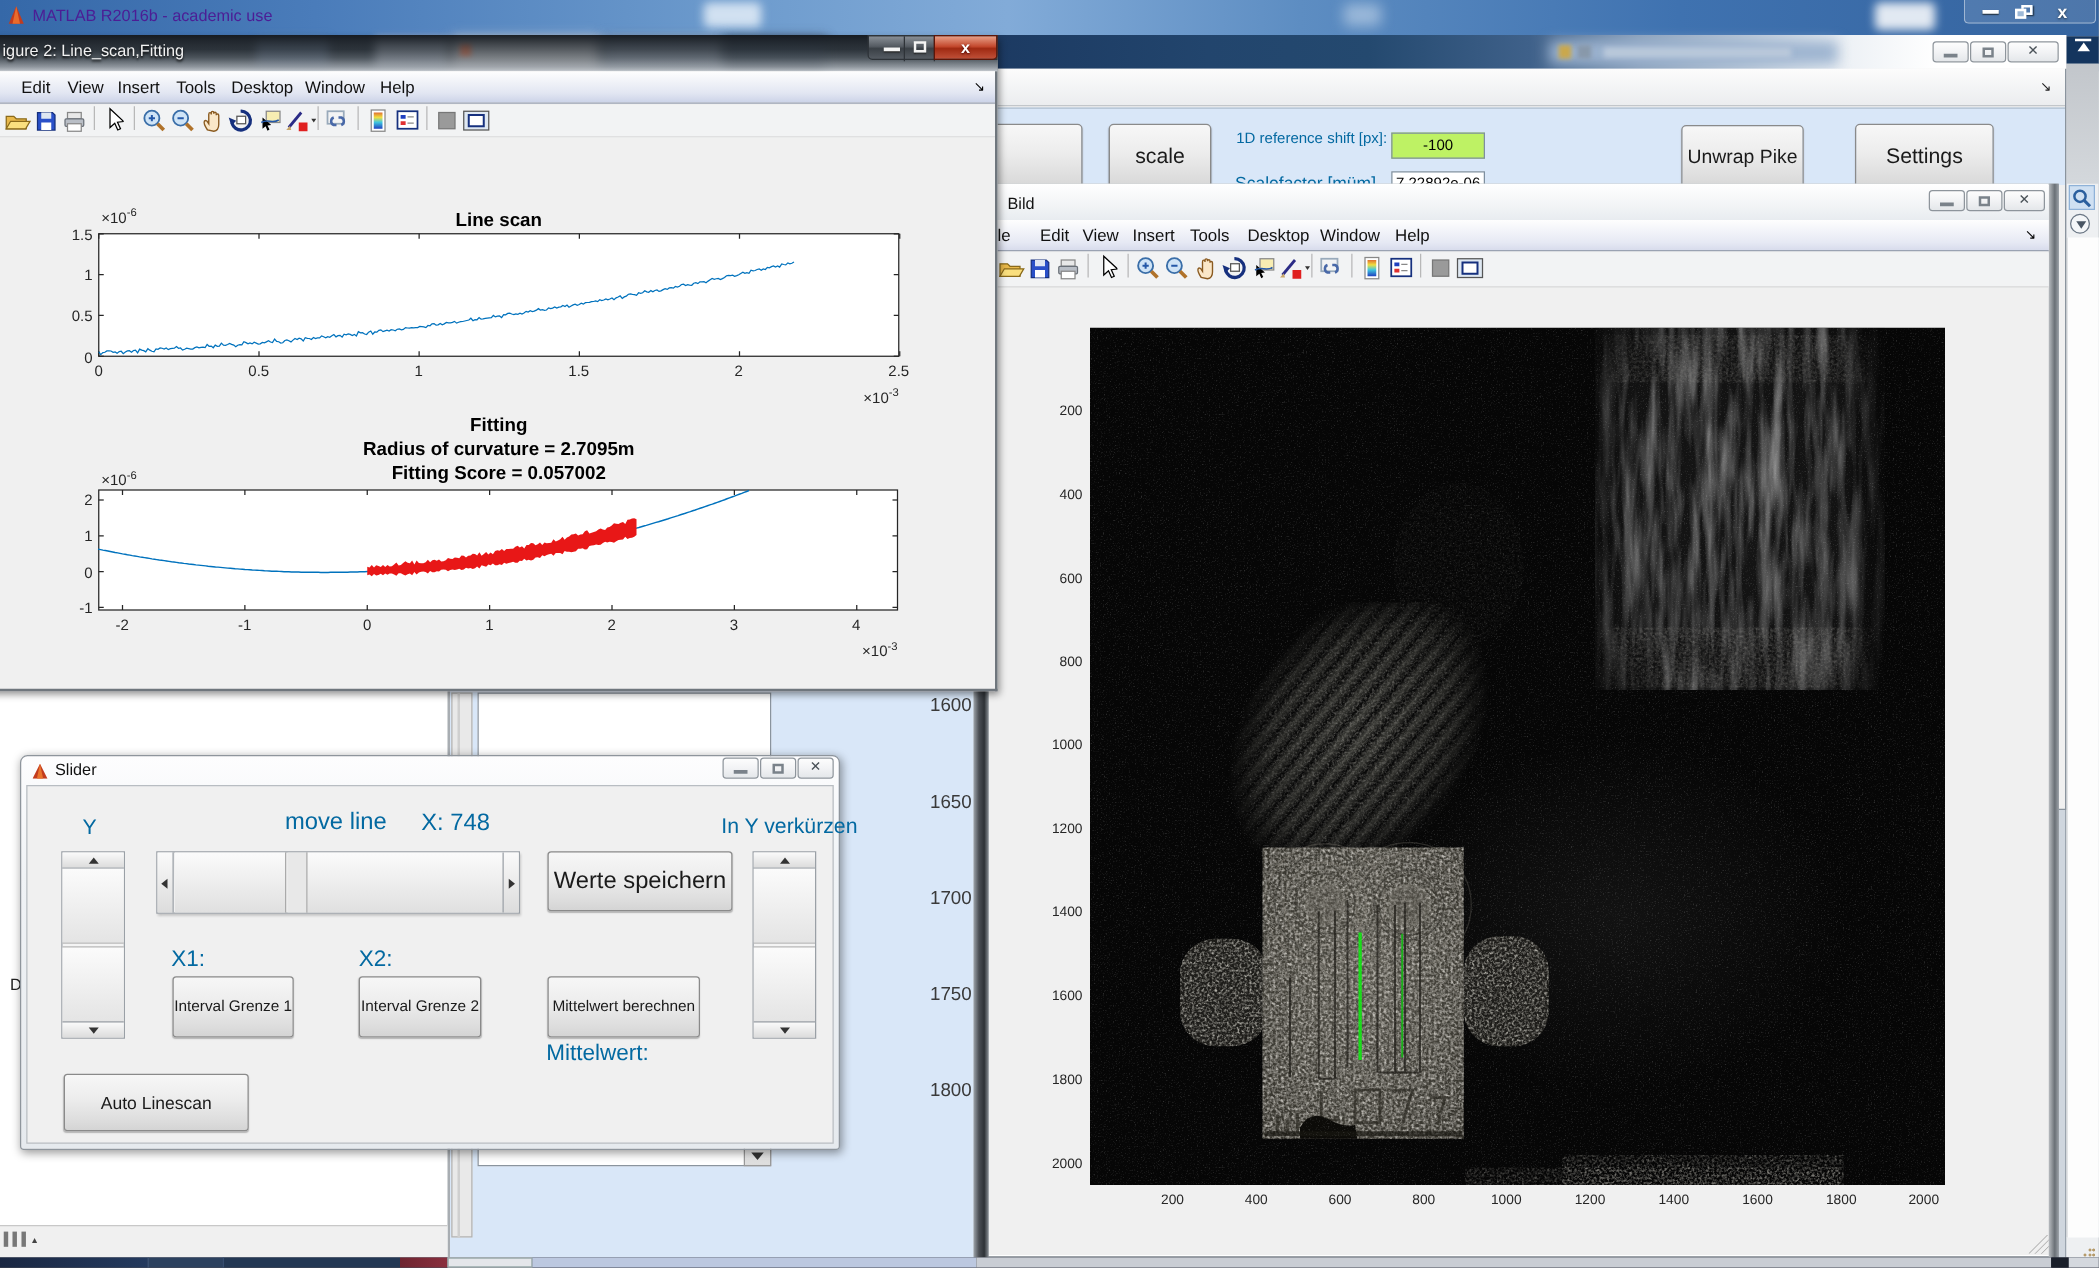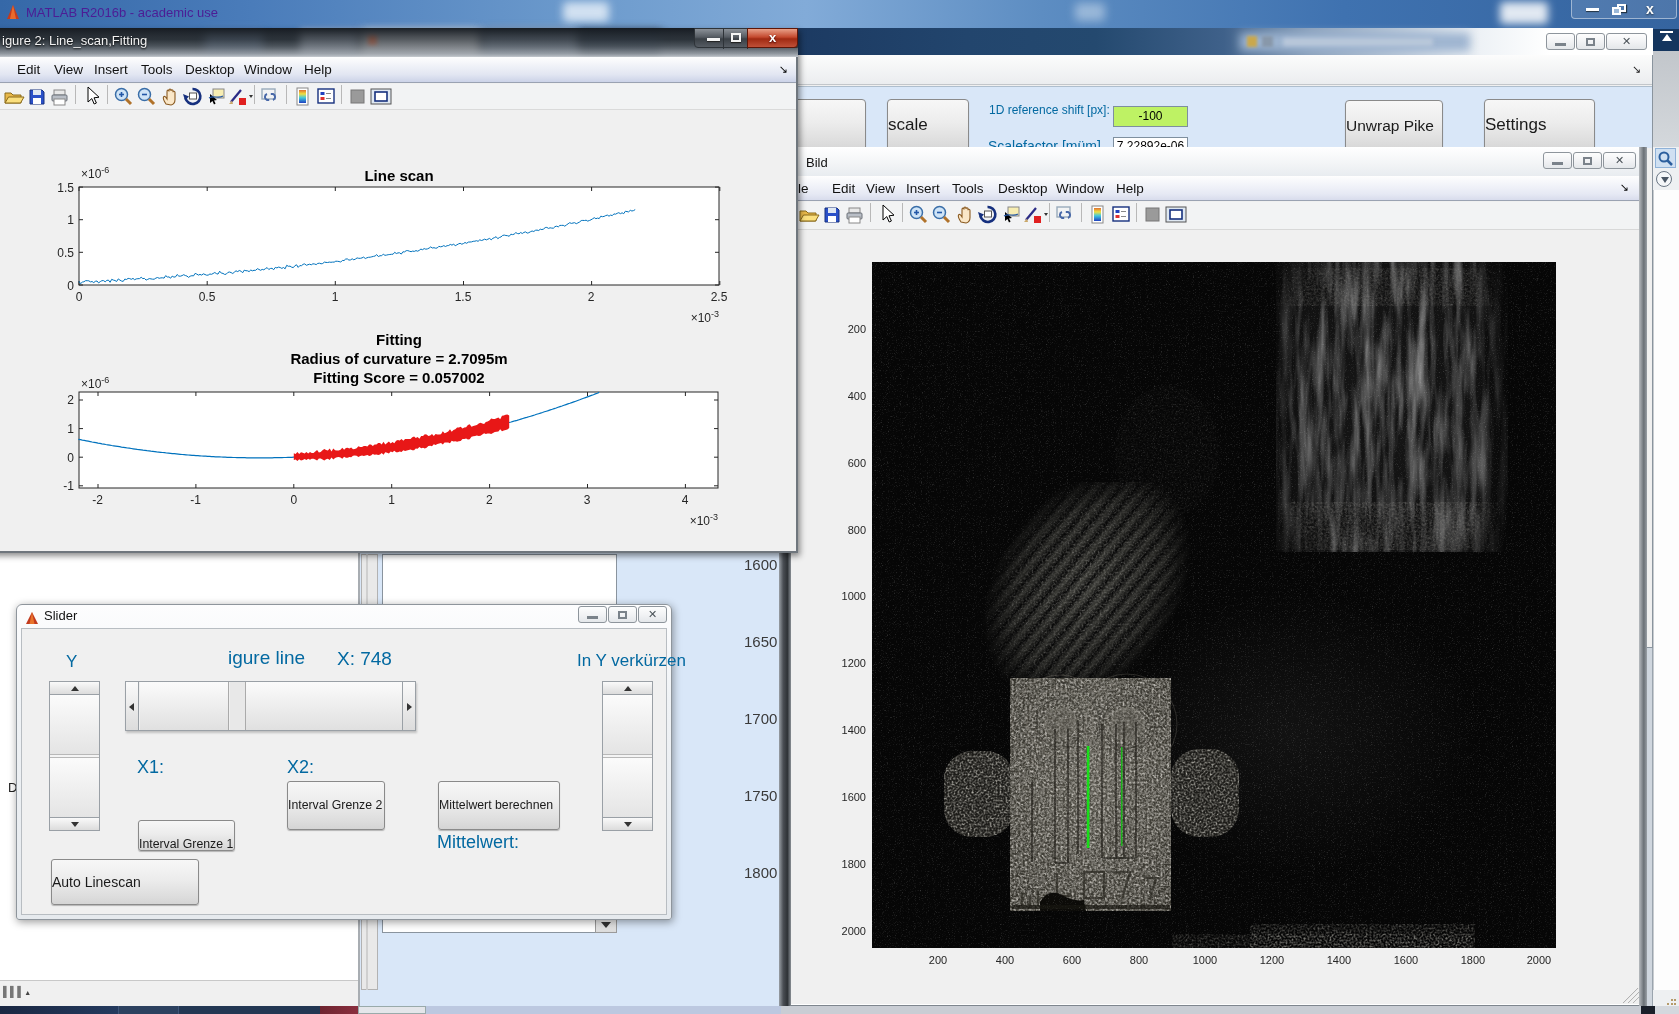--- a/index.html
+++ b/index.html
@@ -1,19 +1,19 @@
 <!DOCTYPE html>
 <html><head><meta charset="utf-8"><style>
 *{margin:0;padding:0;box-sizing:border-box}
 html,body{width:1679px;height:1014px;overflow:hidden;background:#000}
 #scr{position:absolute;top:0;left:0;width:1679px;height:1014px;
  font-family:"Liberation Sans",sans-serif;background:#cfd6de}
 .abs{position:absolute}
 .btn{position:absolute;white-space:nowrap;overflow:hidden;background:linear-gradient(#f7f7f7,#ececec 45%,#dcdcdc 85%,#d4d4d4);
- border:1px solid #8a8a8a;border-radius:3px;color:#1a1a1a;text-align:left;
+ border:1px solid #8a8a8a;border-radius:3px;color:#1a1a1a;text-align:center;
  box-shadow:0 1px 1px rgba(0,0,0,.25)}
 .lbl{position:absolute;color:#0369a1;white-space:nowrap}
 .wbtn{position:absolute;width:29px;height:17px;background:linear-gradient(#fdfdfd,#f2f3f5 50%,#e4e7ea);
  border:1px solid #8e959c;border-radius:3px;color:#4a5258;font-size:11px;text-align:center;line-height:15px}
 .tsep{display:inline-block;width:1px;height:19px;background:#b8b8b8;margin:0 4px;vertical-align:middle}
 .ticon{display:inline-block;width:23px;height:21px;vertical-align:middle;text-align:center}
 </style></head><body>
 <div id="scr">
 
 <div class="abs" style="left:0;top:0;width:1679px;height:29px;
@@ -577,21 +577,21 @@
 <div class="lbl" style="left:44px;top:608px;font-size:13px;color:#111">Slider</div>
 <div class="wbtn" style="left:578px;top:606px">
       <div style="margin:9px auto 0;width:11px;height:3px;background:#7a828a"></div>
     </div>
 <div class="wbtn" style="left:608px;top:606px">
       <div style="margin:4px auto 0;width:9px;height:8px;border:2px solid #7a828a"></div>
     </div>
 <div class="wbtn" style="left:638px;top:606px">✕</div>
 <div class="abs" style="left:21px;top:628px;width:646px;height:287px;background:#f0f0f0;border:1px solid #b8bdc2"></div>
 <div class="lbl" style="left:66px;top:652px;font-size:17px">Y</div>
-<div class="lbl" style="left:228px;top:647px;font-size:19px">igure line</div>
+<div class="lbl" style="left:228px;top:647px;font-size:19px">move line</div>
 <div class="lbl" style="left:337px;top:648px;font-size:19px">X: 748</div>
 <div class="lbl" style="left:577px;top:651px;font-size:17px">In Y verkürzen</div>
 
 <div class="abs" style="left:49px;top:681px;width:51px;height:150px;border:1px solid #9aa0a6;background:#f4f4f4">
  <div style="position:absolute;left:0;top:0;width:100%;height:13px;background:linear-gradient(#fafafa,#dcdcdc);border-bottom:1px solid #9aa0a6">
   <div style="margin:4px auto 0;width:0;height:0;border-left:4px solid transparent;border-right:4px solid transparent;border-bottom:5px solid #333"></div>
       </div>
  <div style="position:absolute;left:0;top:13px;width:100%;height:60px;background:linear-gradient(#fbfbfb,#e4e4e4);border-bottom:1px solid #b8b8b8"></div>
  <div style="position:absolute;left:0;top:75px;width:100%;height:61px;background:linear-gradient(#fbfbfb,#e4e4e4);border-top:1px solid #b8b8b8"></div>
  <div style="position:absolute;left:0;bottom:0;width:100%;height:13px;background:linear-gradient(#fafafa,#dcdcdc);border-top:1px solid #9aa0a6">
@@ -614,23 +614,24 @@
  <div style="position:absolute;left:0;top:0;width:13px;height:100%;background:linear-gradient(#fafafa,#dcdcdc);border-right:1px solid #9aa0a6">
   <div style="position:absolute;top:21px;left:3px;width:0;height:0;border-top:4px solid transparent;border-bottom:4px solid transparent;border-right:5px solid #333"></div>
       </div>
  <div style="position:absolute;left:14px;top:0;width:89px;height:100%;background:linear-gradient(#fbfbfb,#e0e0e0);border-right:1px solid #aaa"></div>
  <div style="position:absolute;left:104px;top:0;width:15px;height:100%;background:#e8e8e8"></div>
  <div style="position:absolute;left:119px;top:0;width:158px;height:100%;background:linear-gradient(#fbfbfb,#e0e0e0);border-left:1px solid #aaa"></div>
  <div style="position:absolute;right:0;top:0;width:13px;height:100%;background:linear-gradient(#fafafa,#dcdcdc);border-left:1px solid #9aa0a6">
   <div style="position:absolute;top:21px;left:4px;width:0;height:0;border-top:4px solid transparent;border-bottom:4px solid transparent;border-left:5px solid #333"></div>
       </div>
 </div>
+<div class="btn" style="left:438px;top:681px;width:148px;height:48px;font-size:19px;line-height:46px">Werte speichern</div>
 <div class="lbl" style="left:137px;top:757px;font-size:18px">X1:</div>
 <div class="lbl" style="left:287px;top:757px;font-size:18px">X2:</div>
-<div class="btn" style="left:138px;top:820px;width:97px;height:31px;font-size:12.3px;line-height:47px">Interval Grenze 1</div>
+<div class="btn" style="left:138px;top:781px;width:97px;height:49px;font-size:12.3px;line-height:47px">Interval Grenze 1</div>
 <div class="btn" style="left:287px;top:781px;width:98px;height:49px;font-size:12.3px;line-height:47px">Interval Grenze 2</div>
 <div class="btn" style="left:438px;top:781px;width:122px;height:49px;font-size:12.3px;line-height:47px">Mittelwert berechnen</div>
 <div class="lbl" style="left:437px;top:832px;font-size:18px">Mittelwert:</div>
 <div class="btn" style="left:51px;top:859px;width:148px;height:46px;font-size:14px;line-height:44px">Auto Linescan</div>
 
 <div class="abs" style="left:0;top:1006px;width:1679px;height:8px;background:#0c1322"></div>
 <div class="abs" style="left:0;top:1006px;width:118px;height:8px;background:linear-gradient(90deg,#1a2742,#243a5e)"></div>
 <div class="abs" style="left:118px;top:1006px;width:60px;height:8px;background:#2c415f;border-left:1px solid #3e567a"></div>
 <div class="abs" style="left:178px;top:1006px;width:142px;height:8px;background:#233753;border-left:1px solid #3e567a"></div>
 <div class="abs" style="left:320px;top:1006px;width:38px;height:8px;background:linear-gradient(90deg,#6e2430,#8a2f3e)"></div>

